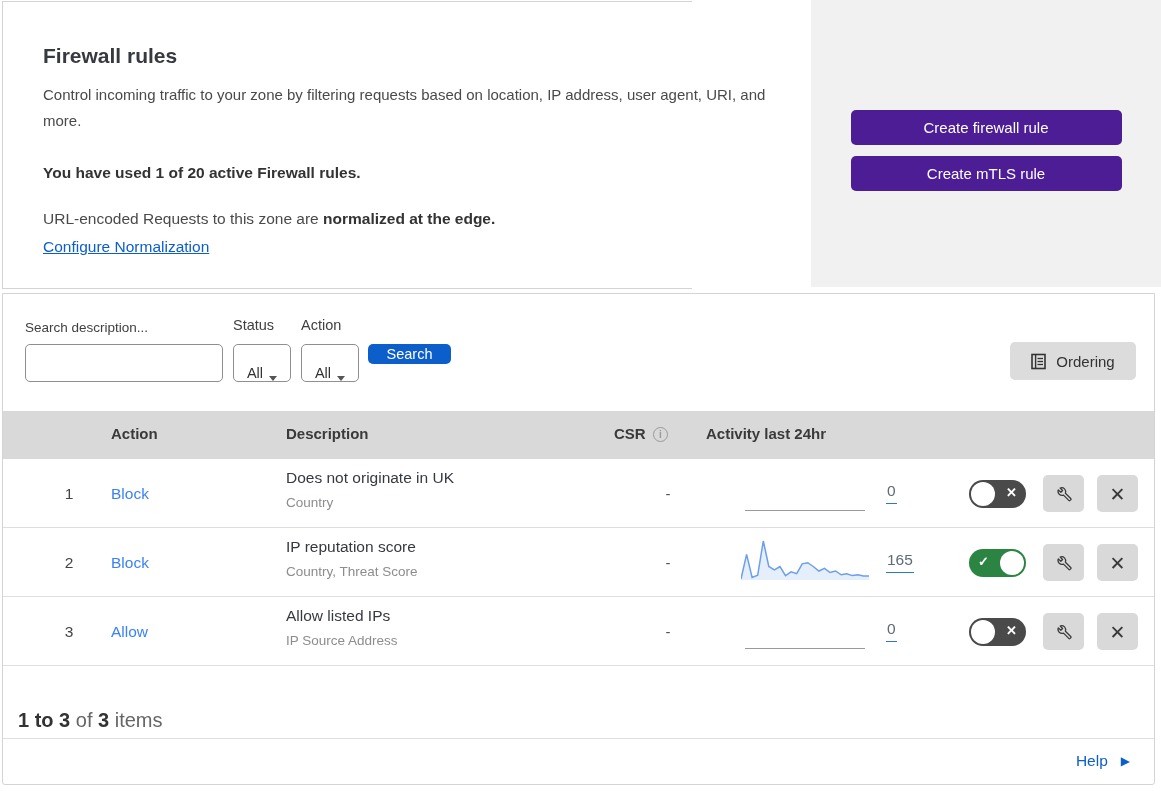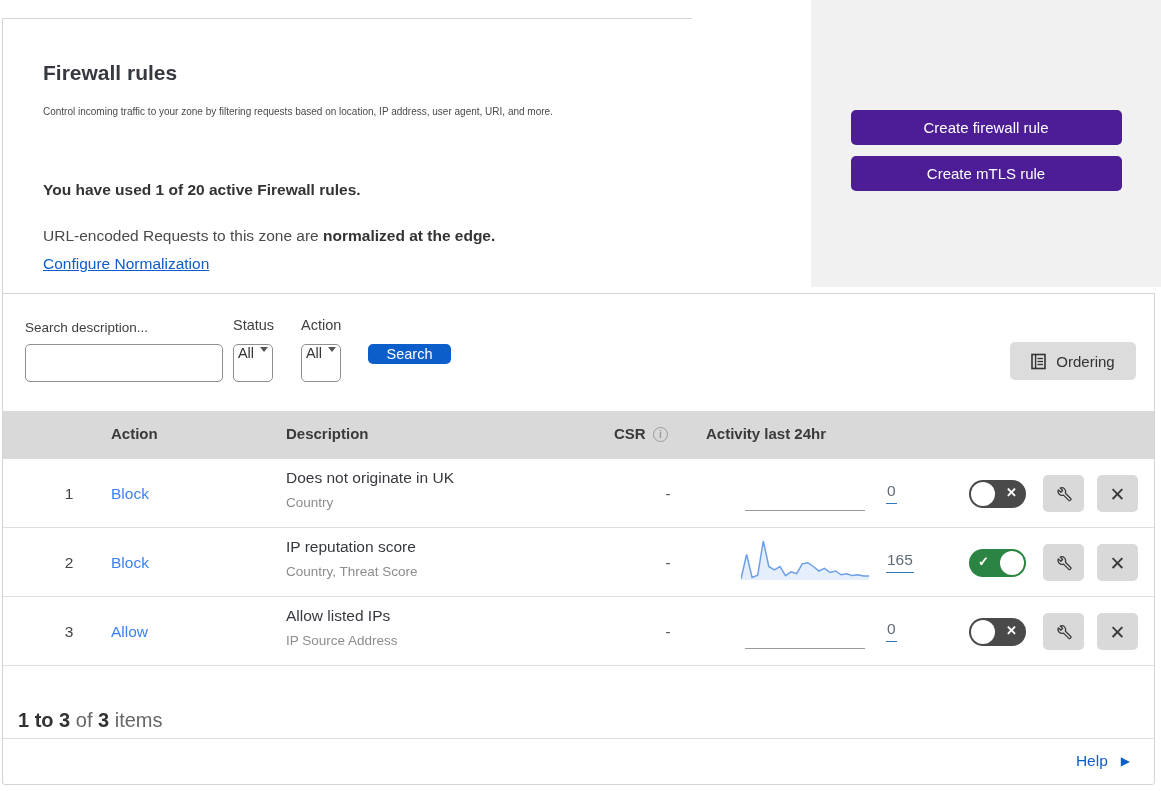--- a/index.html
+++ b/index.html
@@ -1,22 +1,22 @@
 <!DOCTYPE html>
 <html><head>
 <meta charset="utf-8">
 <style>
   * { margin:0; padding:0; box-sizing:border-box; }
   html,body { width:1161px; height:791px; background:#fff; font-family:"Liberation Sans", sans-serif; color:#333; overflow:hidden; }
   .stage { position:relative; width:1161px; height:791px; }
 
   
-  .top-card { position:absolute; left:2px; top:18px; width:690px; height:288px; background:#fff; border:1px solid #d4d4d4; border-right:none; }
+  .top-card { position:absolute; left:2px; top:1px; width:690px; height:288px; background:#fff; border:1px solid #d4d4d4; border-right:none; }
   .page-title { position:absolute; left:40px; top:42px; font-size:21px; font-weight:600; color:#36393f; }
-  .page-desc { position:absolute; left:40px; top:80px; width:740px; font-size:10px; line-height:26px; color:#4a4a4a; }
+  .page-desc { position:absolute; left:40px; top:80px; width:740px; font-size:15px; line-height:26px; color:#4a4a4a; }
   .usage-line { position:absolute; left:40px; top:162px; font-size:15.5px; font-weight:700; color:#333; }
   .norm-line { position:absolute; left:40px; top:208px; font-size:15.5px; color:#4a4a4a; }
   .norm-line b { color:#333; }
   .norm-link { position:absolute; left:40px; top:236px; font-size:15.5px; color:#0c5ecb; text-decoration:underline; cursor:pointer; }
 
   .side-panel { position:absolute; left:811px; top:0; width:350px; height:287px; background:#f1f1f1; }
   .btn-primary { display:block; width:271px; height:35px; margin:0 auto; background:#4c1d95; border:none; border-radius:5px; color:#fff; font-size:15px; font-family:inherit; cursor:pointer; line-height:35px; text-align:center; }
   .btn-create-fw { margin-top:110px; }
   .btn-create-mtls { margin-top:11px; }
 
@@ -24,21 +24,21 @@
   .main-card { position:absolute; left:2px; top:293px; width:1153px; height:492px; background:#fff; border:1px solid #d4d4d4; border-radius:0 0 3px 3px; }
 
   .filter-label { position:absolute; font-size:13.5px; color:#404040; }
   .lbl-search { left:22px; top:26px; }
   .lbl-status { left:230px; top:23px; font-size:14.5px; }
   .lbl-action { left:298px; top:23px; font-size:14.5px; }
 
   .search-box { position:absolute; left:22px; top:50px; width:198px; height:38px; border:1px solid #8f8f8f; border-radius:5px; background:#fff; display:flex; align-items:center; padding-left:10px; }
   .search-box input { border:none; outline:none; flex:1; font-size:14px; font-family:inherit; margin-left:8px; background:transparent; }
 
-  .dropdown { position:absolute; top:50px; width:40px; height:38px; border:1px solid #8f8f8f; border-radius:5px; background:#fff; display:flex; align-items:flex-start; justify-content:center; gap:6px; font-size:14.5px; color:#333; cursor:pointer; }
+  .dropdown { position:absolute; top:50px; width:58px; height:38px; border:1px solid #8f8f8f; border-radius:5px; background:#fff; display:flex; align-items:flex-end; justify-content:center; gap:6px; font-size:14.5px; color:#333; cursor:pointer; }
   .dd-status { left:230px; }
   .dd-action { left:298px; }
   .caret { width:0; height:0; border-left:4.5px solid transparent; border-right:4.5px solid transparent; border-top:5.5px solid #555; margin-top:2px; }
 
   .btn-search { position:absolute; left:365px; top:50px; width:83px; height:20px; background:#0c5ecb; color:#fff; border:none; border-radius:5px; font-size:14.5px; font-family:inherit; cursor:pointer; }
 
   .btn-ordering { position:absolute; right:18px; top:48px; height:38px; width:126px; background:#dcdcdc; border:none; border-radius:5px; font-size:15px; color:#333; font-family:inherit; cursor:pointer; display:flex; align-items:center; justify-content:center; gap:9px; }
 
   
   .thead { position:absolute; left:0; top:117px; width:100%; height:48px; background:#d9d9d9; }

